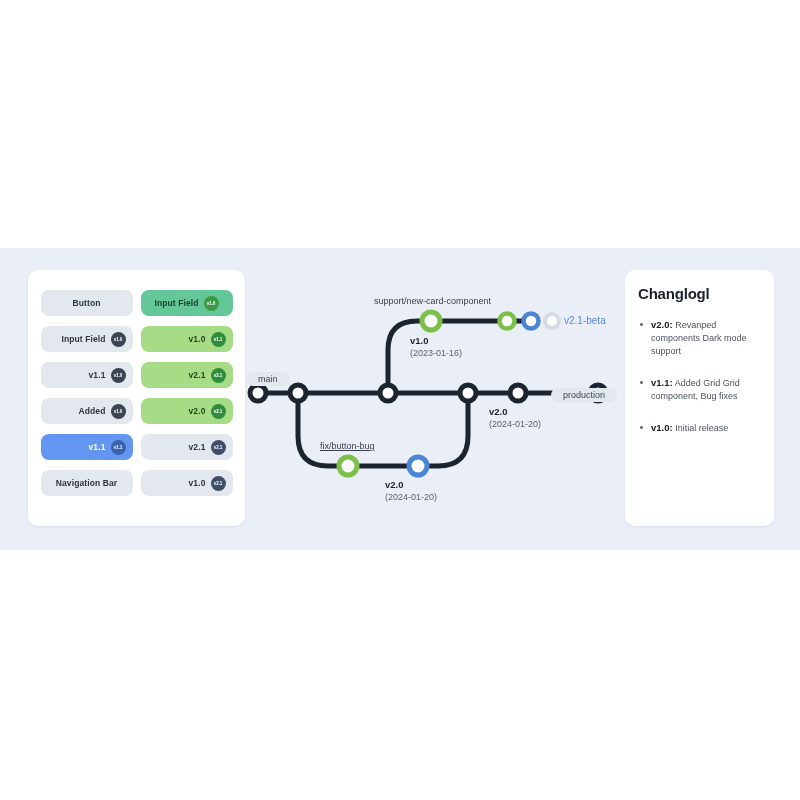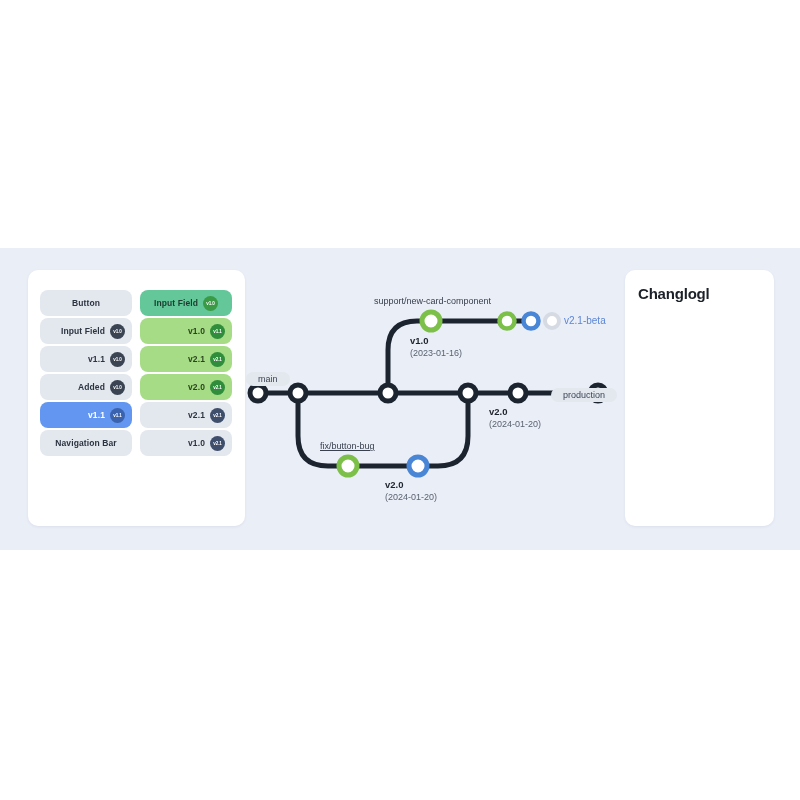--- a/index.html
+++ b/index.html
@@ -13,21 +13,21 @@
     background:#eaeef7;
   }
   
   .components-panel{
     position:absolute;left:28px;top:22px;width:217px;height:256px;
     background:#ffffff;border-radius:10px;
     box-shadow:0 1px 3px rgba(30,41,70,.07);
   }
   .comp-grid{
     position:absolute;left:12px;top:20px;width:193px;
-    display:flex;flex-wrap:wrap;gap:2px 8px;
+    display:flex;flex-wrap:wrap;gap:10px 8px;justify-content:center;
   }
   .chip{
     box-sizing:border-box;
     width:92px;height:26px;border-radius:8px;
     display:flex;align-items:center;justify-content:flex-end;
     padding:0 7px;gap:5px;
     font-size:8.5px;font-weight:600;color:#2c3440;
     letter-spacing:.1px;white-space:nowrap;
   }
   .chip.wide{justify-content:center;}
@@ -195,15 +195,20 @@
     <div class="gver" style="left:145px;top:191px;">
       <b>v2.0</b>
       <span>(2024-01-20)</span>
     </div>
 
     <div class="beta" style="left:324px;top:27px;">v2.1-beta</div>
   </div>
 
   <div class="changelog">
     <div class="cl-title">Changlogl</div>
+    <ul class="cl-list" id="cl-list">
+        <li class="cl-item"><b>v2.0:</b><span> Revanped components Dark mode support</span></li>
+        <li class="cl-item"><b>v1.1:</b><span> Added Grid Grid component, Bug fixes</span></li>
+        <li class="cl-item"><b>v1.0:</b><span> Initial release</span></li>
+      </ul>
   </div>
 
 </div>
 
 </body></html>

